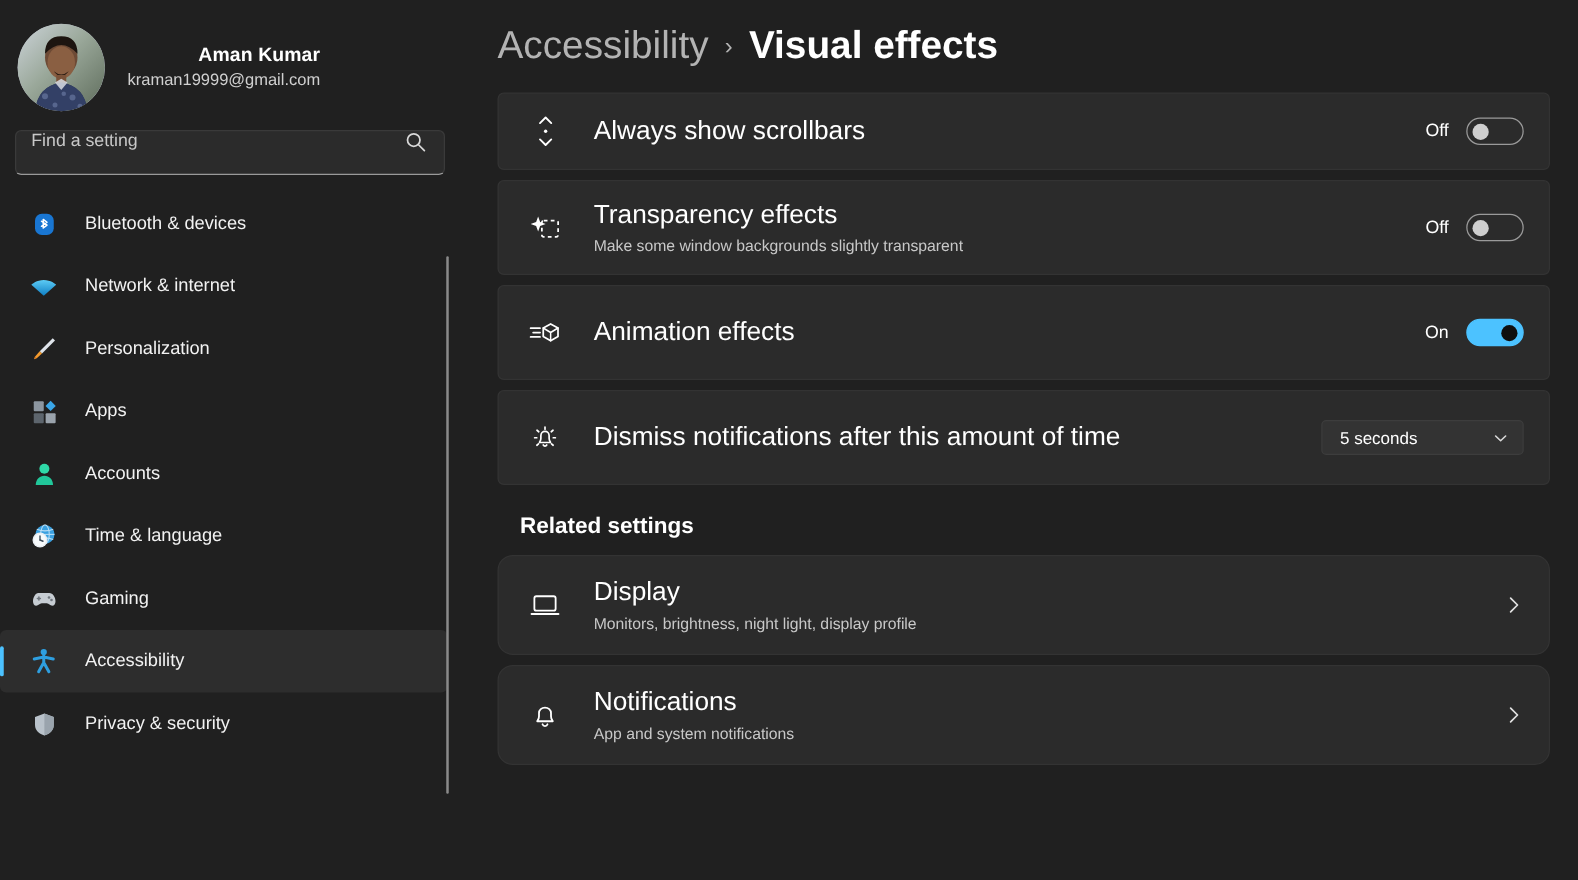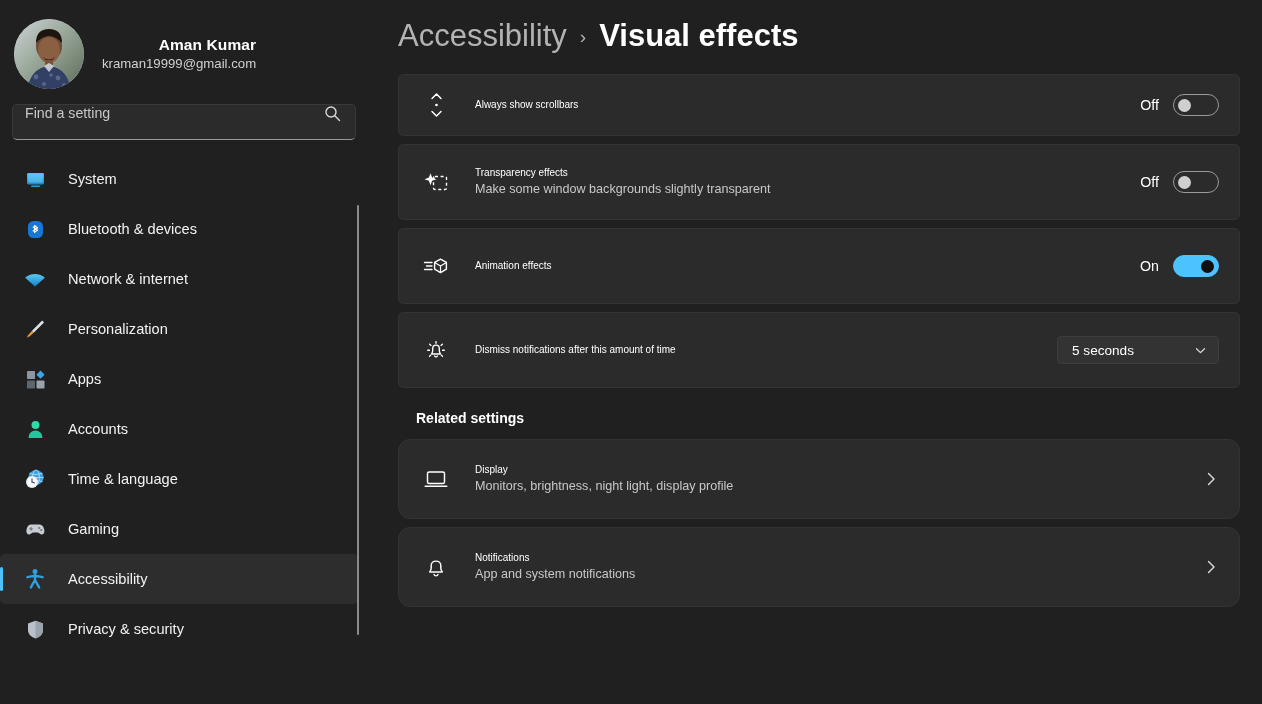--- a/index.html
+++ b/index.html
@@ -137,21 +137,21 @@
     min-height: 62px;
   }
   .card.tall { min-height: 76px; }
   .card-icon {
     width: 34px; flex: 0 0 34px;
     display: flex; align-items: center; justify-content: center;
     color: #ffffff;
   }
   .card-body { flex: 1; margin-left: 22px; }
   .card-title {
-    font-size: 10px; color: #ffffff; line-height: 1.35;
+    font-size: 21px; color: #ffffff; line-height: 1.35;
   }
   .card-sub {
     font-size: 12.6px; color: #c8c8c8; margin-top: 2px; line-height: 1.35;
   }
   .card-right { display: flex; align-items: center; }
   .toggle-state {
     font-size: 14.2px; color: #ffffff; margin-right: 14px;
   }
 
   .toggle {
@@ -177,21 +177,21 @@
     border: 1px solid #3d3d3d;
     border-radius: 4px;
     display: flex; align-items: center; justify-content: space-between;
     padding: 0 11px 0 14px;
     cursor: default;
   }
   .dropdown-value { font-size: 13.6px; color: #ffffff; }
   .dropdown-chevron { margin-left: 14px; display: flex; }
 
   .section-title {
-    font-size: 14px; font-weight: bold; color: #ffffff;
+    font-size: 18px; font-weight: bold; color: #ffffff;
     margin: 22px 0 13px 2px;
     padding-left: 16px;
   }
   .link-card {
     background: #2b2b2b;
     border: 1px solid #333333;
     border-radius: 12px;
     display: flex; align-items: center;
     padding: 0 20px;
     margin-bottom: 8px;
@@ -253,36 +253,20 @@
           <svg width="17" height="17" viewBox="0 0 17 17" fill="none" stroke="#d8d8d8" stroke-width="1.4">
             <circle cx="7" cy="7" r="5"></circle>
               <line x1="10.8" y1="10.8" x2="15.5" y2="15.5" stroke-linecap="round"></line>
           </svg>
         </span>
       </div>
     </div>
 
     <div class="nav">
 
-      <div class="nav-item">
-        <span class="nav-icon">
-          <svg width="21" height="21" viewBox="0 0 21 21">
-            <defs>
-                <linearGradient id="sysg" x1="0" y1="0" x2="0" y2="1">
-              <stop offset="0%" stop-color="#4fc3f7"></stop>
-                  <stop offset="100%" stop-color="#1e88c7"></stop>
-            </linearGradient>
-              </defs>
-            <rect x="2" y="4" width="17" height="11.5" rx="1.4" fill="url(#sysg)"></rect>
-            <rect x="3.2" y="5.1" width="14.6" height="8.4" rx="0.8" fill="#67cdfa" opacity=".55"></rect>
-            <rect x="6" y="16.4" width="9" height="1.5" rx="0.7" fill="#2f9bd4"></rect>
-          </svg>
-        </span>
-        <span class="nav-label">System</span>
-      </div>
 
       <div class="nav-item">
         <span class="nav-icon">
           <svg width="21" height="21" viewBox="0 0 21 21">
             <rect x="3" y="2" width="15" height="17" rx="5.5" fill="#1976d2"></rect>
             <path d="M8.2 6.2 L12.6 9.6 L9.6 12.1 L9.6 4.6 L12.6 7.1 L8.2 10.5" fill="none" stroke="#ffffff" stroke-width="1.25" stroke-linejoin="round" stroke-linecap="round" transform="translate(0,2.3) scale(1,0.92)"></path>
           </svg>
         </span>
         <span class="nav-label">Bluetooth &amp; devices</span>
       </div>

